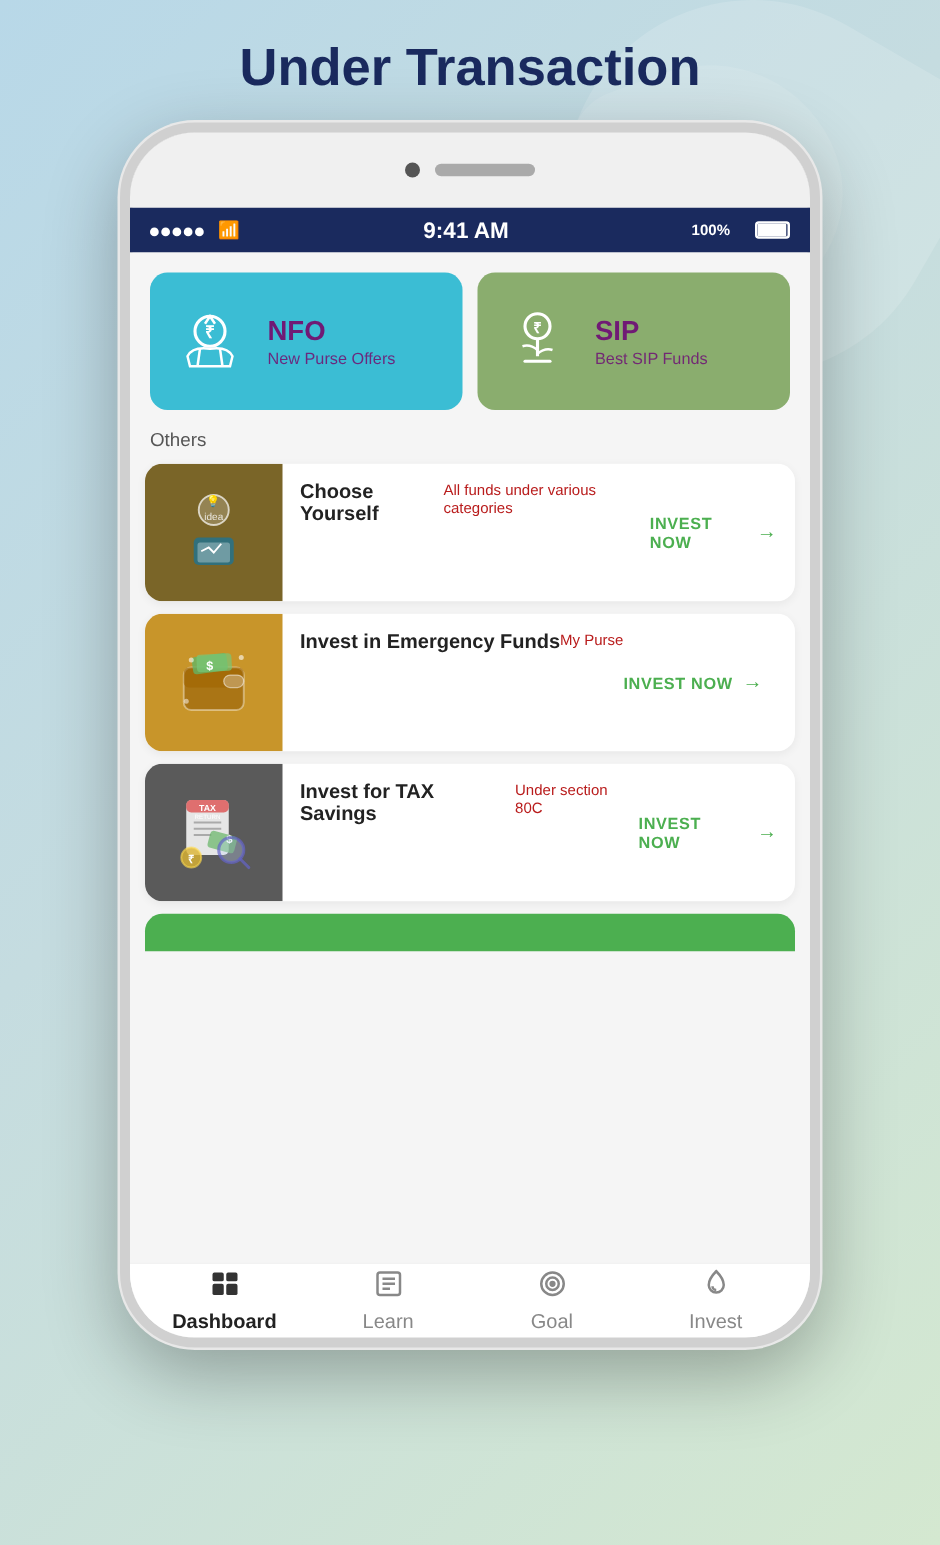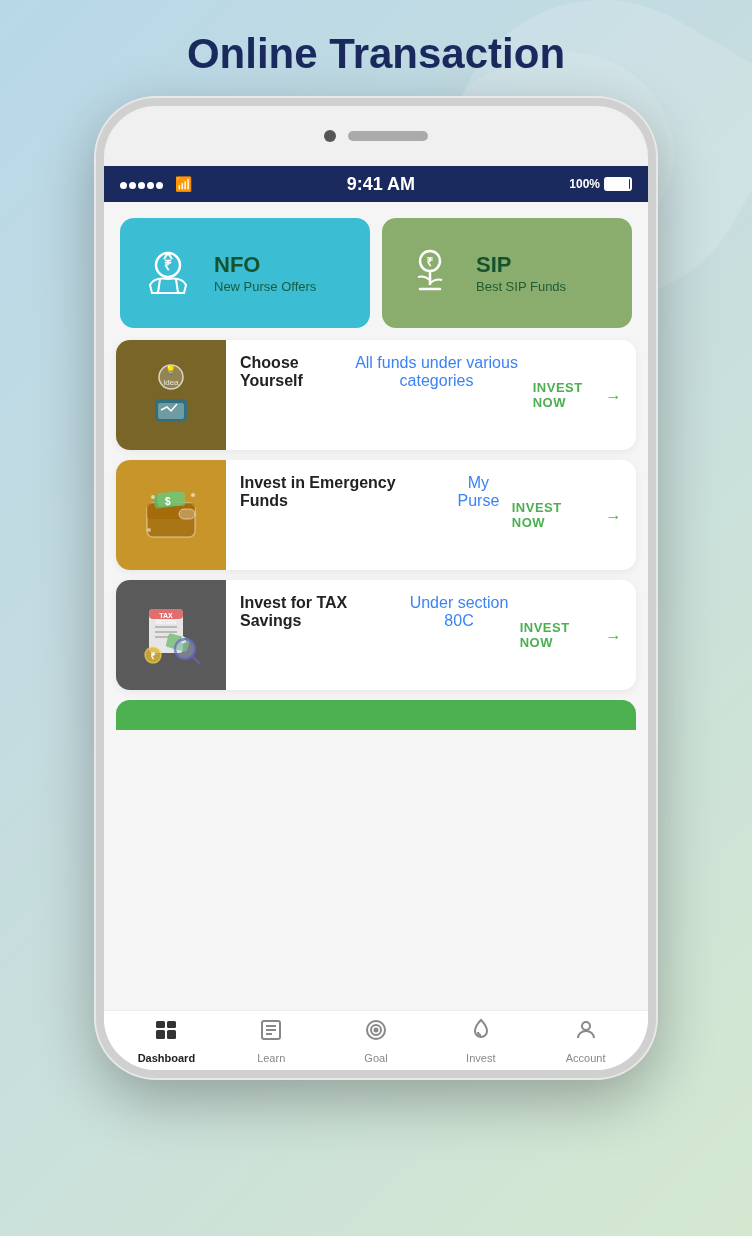--- a/index.html
+++ b/index.html
@@ -102,21 +102,21 @@
       margin-right: 2px;
     }
     .status-wifi {
       font-size: 14px;
       margin-left: 4px;
     }
     .status-time { font-size: 18px; font-weight: 700; }
     .status-battery {
       display: flex;
       align-items: center;
-      gap: 4px;
+      gap: 20px;
       font-size: 12px;
     }
     .battery-bar {
       width: 28px; height: 14px;
       border: 2px solid white;
       border-radius: 3px;
       position: relative;
       overflow: hidden;
     }
     .battery-bar::after {
@@ -168,21 +168,21 @@
       min-height: 110px;
     }
     .card-icon {
       width: 64px; height: 64px;
       flex-shrink: 0;
       display: flex;
       align-items: center;
       justify-content: center;
     }
     .card-icon svg { width: 56px; height: 56px; }
-    .card-text { color: #14532d; }
+    .card-text { color: #701a75; }
     .card-title { font-size: 22px; font-weight: 700; line-height: 1.2; }
     .card-subtitle { font-size: 13px; opacity: 0.9; }
 
     
     .others-label {
       padding: 4px 16px 10px;
       font-size: 15px;
       color: #555;
       font-weight: 500;
     }
@@ -207,21 +207,21 @@
     .list-card-img.brown { background: #7a6528; }
     .list-card-img.gold { background: #c8952a; }
     .list-card-img.dark { background: #5a5a5a; }
 
     .list-card-body {
       padding: 14px 14px;
       display: flex;
       justify-content: center;
     }
     .list-card-title { font-size: 16px; font-weight: 700; color: #222; margin-bottom: 4px; }
-    .list-card-desc { font-size: 16px; color: #3b82f6; margin-bottom: 10px; text-align: center; }
+    .list-card-desc { font-size: 12px; color: #b91c1c; margin-bottom: 10px; }
     .invest-now {
       display: flex;
       align-items: center;
       gap: 8px;
       color: #4caf50;
       font-size: 13px;
       font-weight: 700;
       letter-spacing: 0.5px;
       cursor: pointer;
     }
@@ -251,30 +251,30 @@
     .nav-item {
       display: flex;
       flex-direction: column;
       align-items: center;
       gap: 4px;
       cursor: pointer;
       flex: 1;
     }
     .nav-icon { font-size: 22px; color: #888; }
     .nav-icon.active { color: #222; }
-    .nav-label { font-size: 11px; color: #888; }
+    .nav-label { font-size: 16px; color: #888; }
     .nav-label.active { color: #222; font-weight: 600; }
   </style>
 </head>
 <body>
 
 <div class="bg-shape-1"></div>
 <div class="bg-shape-2"></div>
 
-<h1 class="page-title">Online Transaction</h1>
+<h1 class="page-title">Under Transaction</h1>
 
 <div class="phone-wrapper">
   <div class="phone">
 
     <div class="phone-top">
       <div class="phone-camera"></div>
       <div class="phone-speaker"></div>
     </div>
 
     <div class="status-bar">
@@ -327,20 +327,21 @@
               <path d="M18 44 L38 44" stroke="white" stroke-width="2.5" stroke-linecap="round"></path>
             </svg>
           </div>
           <div class="card-text">
             <div class="card-title">SIP</div>
             <div class="card-subtitle">Best SIP Funds</div>
           </div>
         </div>
       </div>
 
+      <div class="others-label">Others</div>
 
       <div class="list-items">
 
         <div class="list-card">
           <div class="list-card-img brown">
             <svg width="80" height="80" viewBox="0 0 80 80" fill="none">
 
               <circle cx="40" cy="22" r="12" fill="rgba(255,255,255,0.2)" stroke="rgba(255,255,255,0.7)" stroke-width="1.5"></circle>
               <text x="40" y="18" text-anchor="middle" fill="white" font-size="9">💡</text>
               <text x="40" y="30" text-anchor="middle" fill="rgba(255,255,255,0.8)" font-size="8">idea</text>
@@ -466,25 +467,16 @@
       <div class="nav-item">
         <span class="nav-icon">
           <svg width="24" height="24" viewBox="0 0 24 24" fill="none" stroke="#888" stroke-width="2">
             <path d="M12 2C12 2 6 8 6 13a6 6 0 0012 0c0-5-6-11-6-11z"></path>
             <path d="M9 14c0 1.66 1.34 3 3 3"></path>
           </svg>
         </span>
         <span class="nav-label">Invest</span>
       </div>
 
-      <div class="nav-item">
-        <span class="nav-icon">
-          <svg width="24" height="24" viewBox="0 0 24 24" fill="none" stroke="#888" stroke-width="2">
-            <circle cx="12" cy="8" r="4"></circle>
-            <path d="M4 20c0-4 3.58-7 8-7s8 3 8 7"></path>
-          </svg>
-        </span>
-        <span class="nav-label">Account</span>
-      </div>
 
     </div>
   </div>
 </div>
 
 </body></html>

